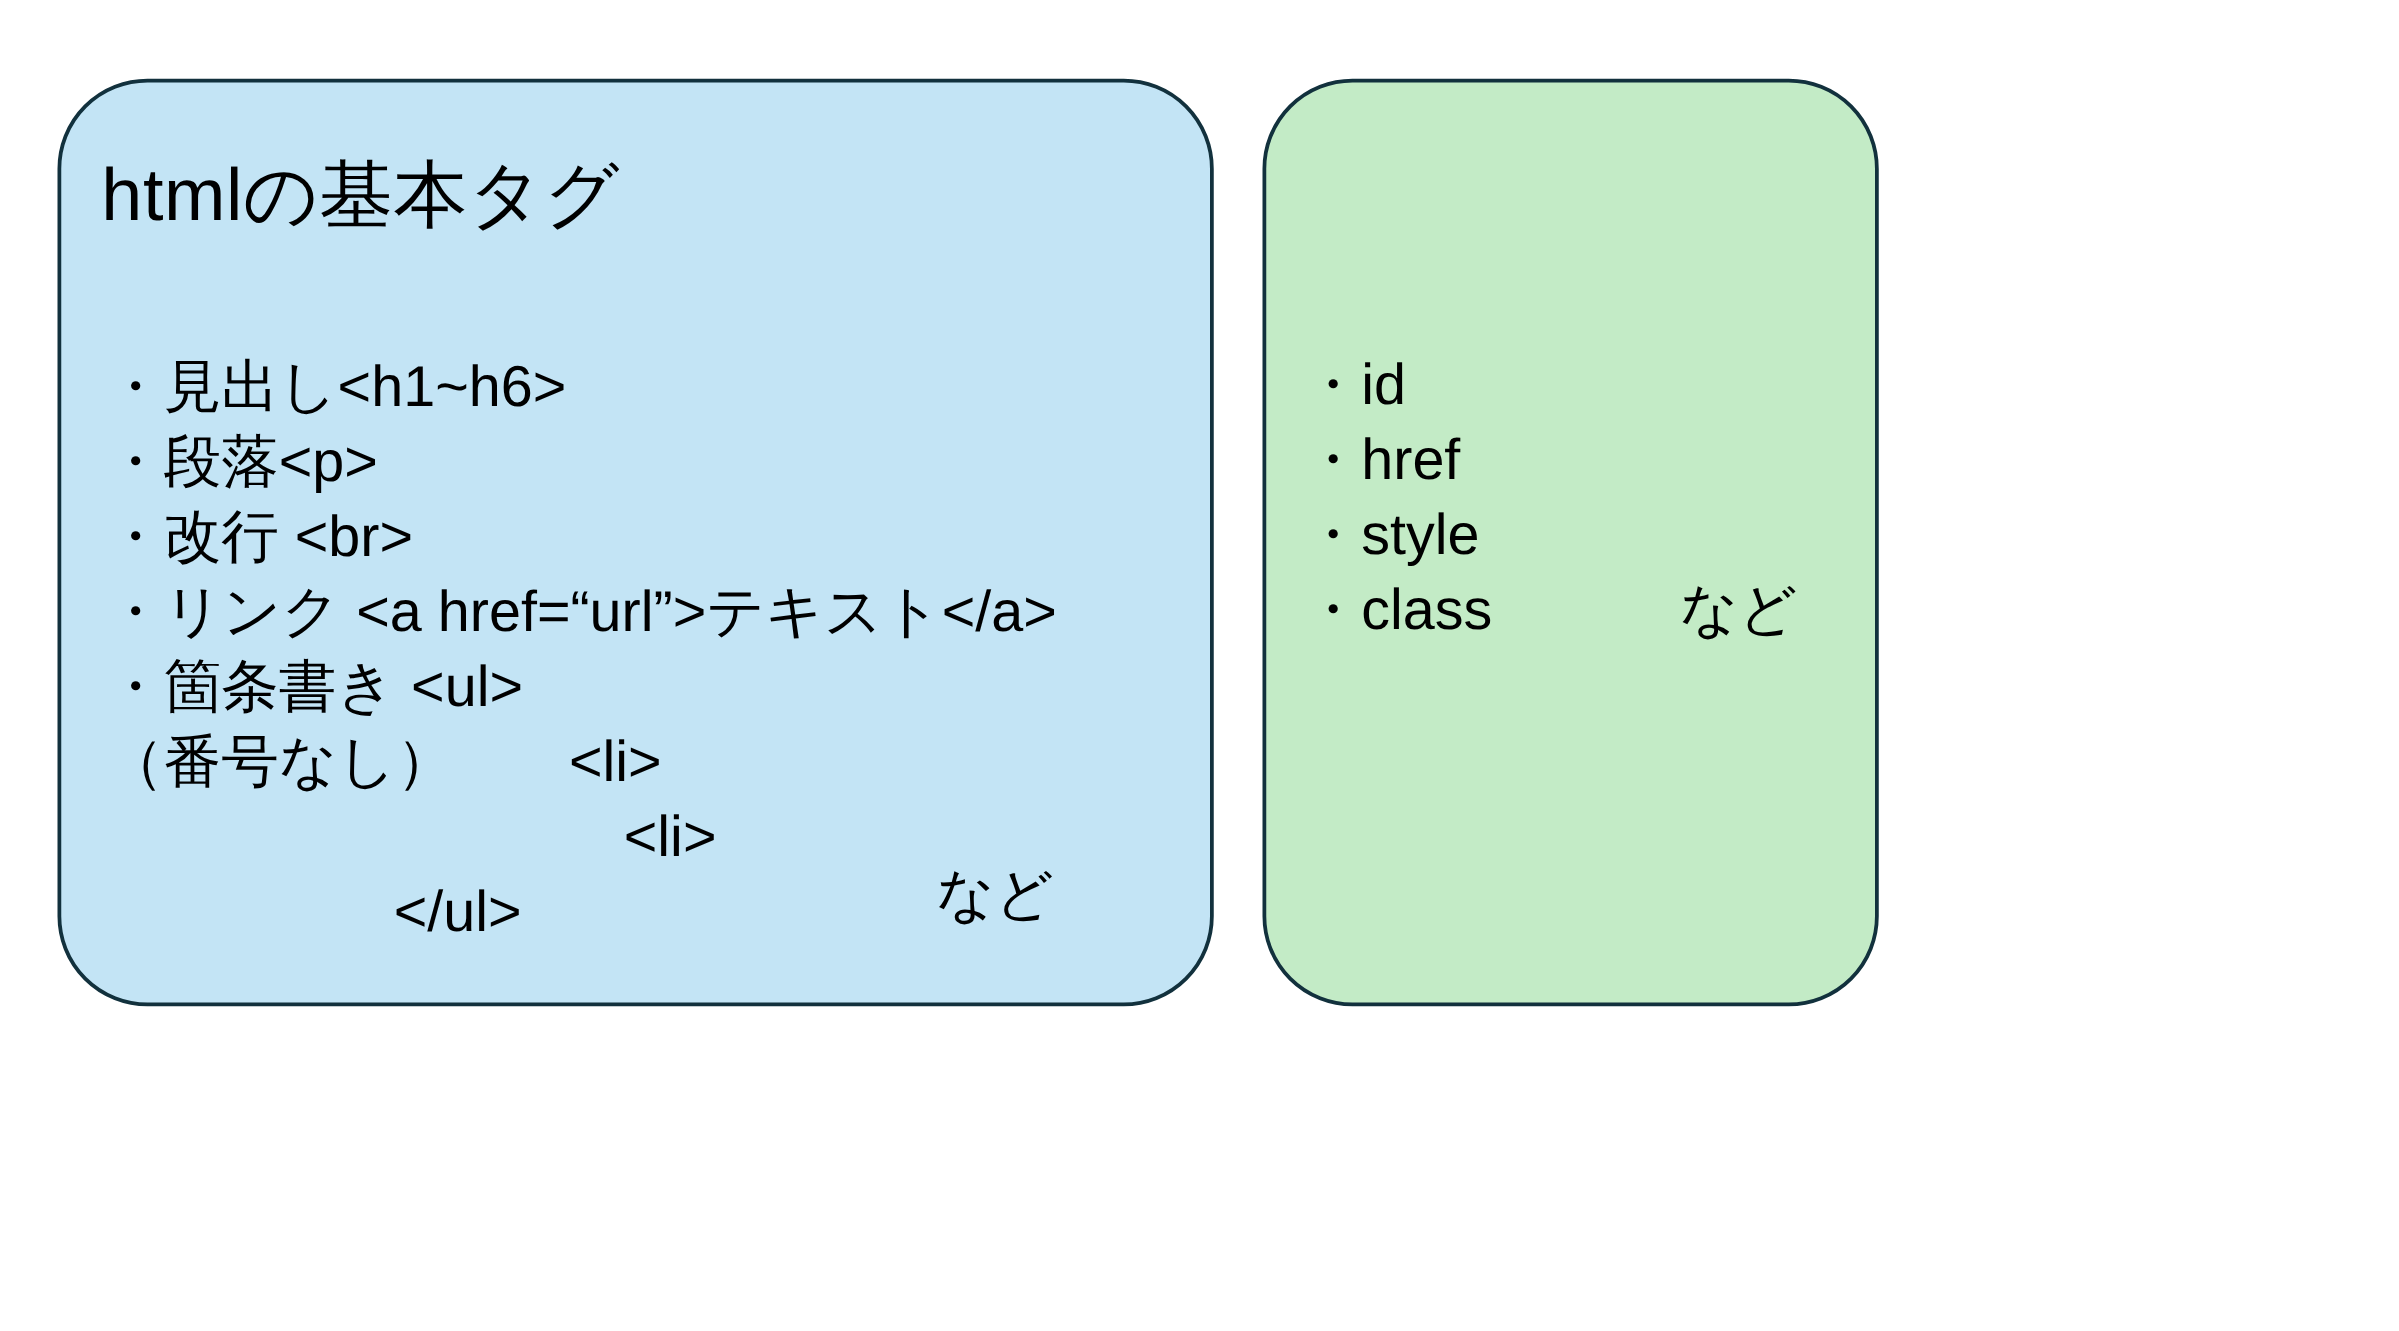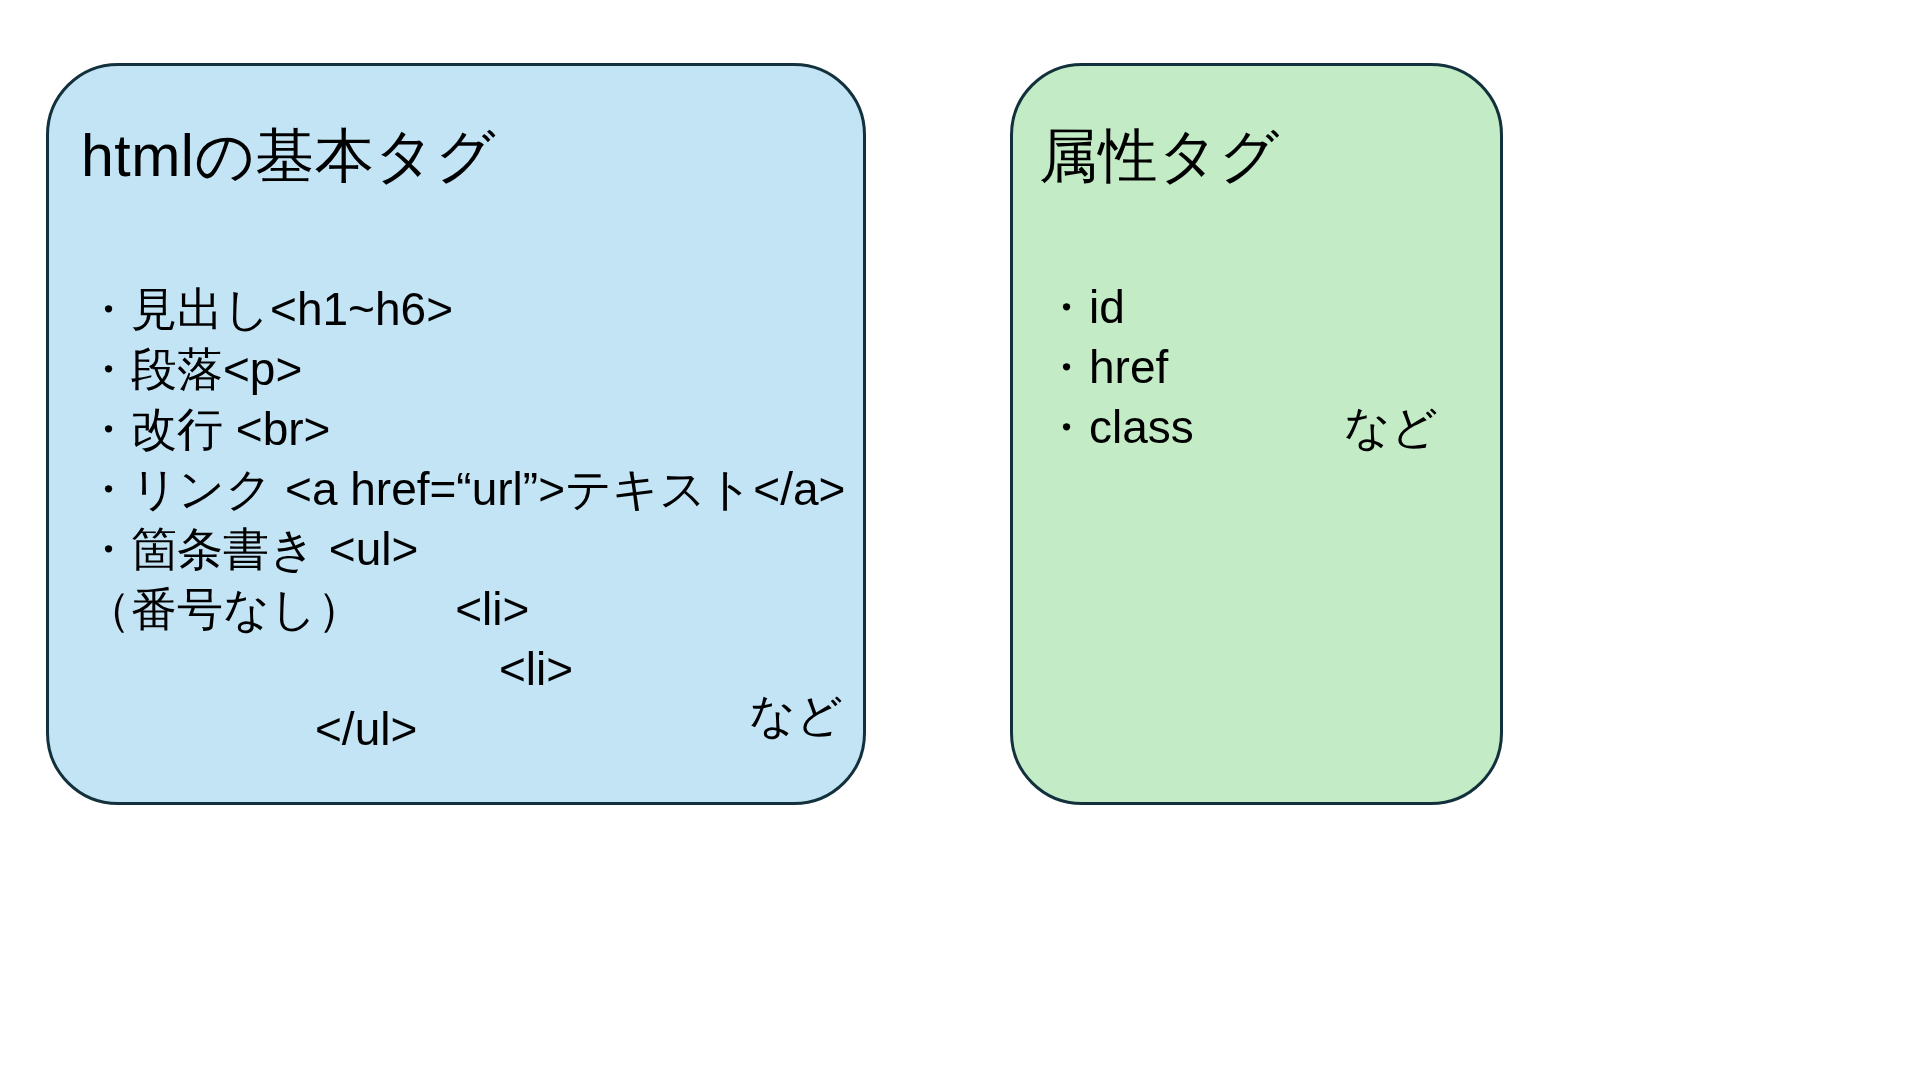--- a/index.html
+++ b/index.html
@@ -26,21 +26,21 @@
   .box {
     position: absolute;
     box-sizing: border-box;
     border: 3px solid #12313d;
     border-radius: 72px;
   }
 
   .box-blue {
     left: 46px;
     top: 63px;
-    width: 820px;
+    width: 925px;
     height: 742px;
     background: #c3e4f5;
   }
 
   .box-green {
     left: 1010px;
     top: 63px;
     width: 493px;
     height: 742px;
     background: #c3ebc6;
@@ -131,22 +131,22 @@
       <li class="cont">（番号なし）　　&lt;li&gt;</li>
       <li class="cont">　　　　　　　　　&lt;li&gt;</li>
       <li class="cont">　　　　　&lt;/ul&gt;</li>
     </ul>
 
     <div class="blue-foot">など</div>
   </div>
 
   <div class="box box-green" style="background: rgb(195, 235, 198); border-color: rgb(18, 49, 61);">
 
-    <div class="box-title">属性タグ</div>
 
     <ul class="bullets">
       <li>・id</li>
       <li>・href</li>
+      <li>・style</li>
       <li><span>・class</span><span style="display:inline-block;width:150px"></span><span class="trailing-note">など</span></li>
     </ul>
   </div>
 
 </div>
 
 </body></html>

